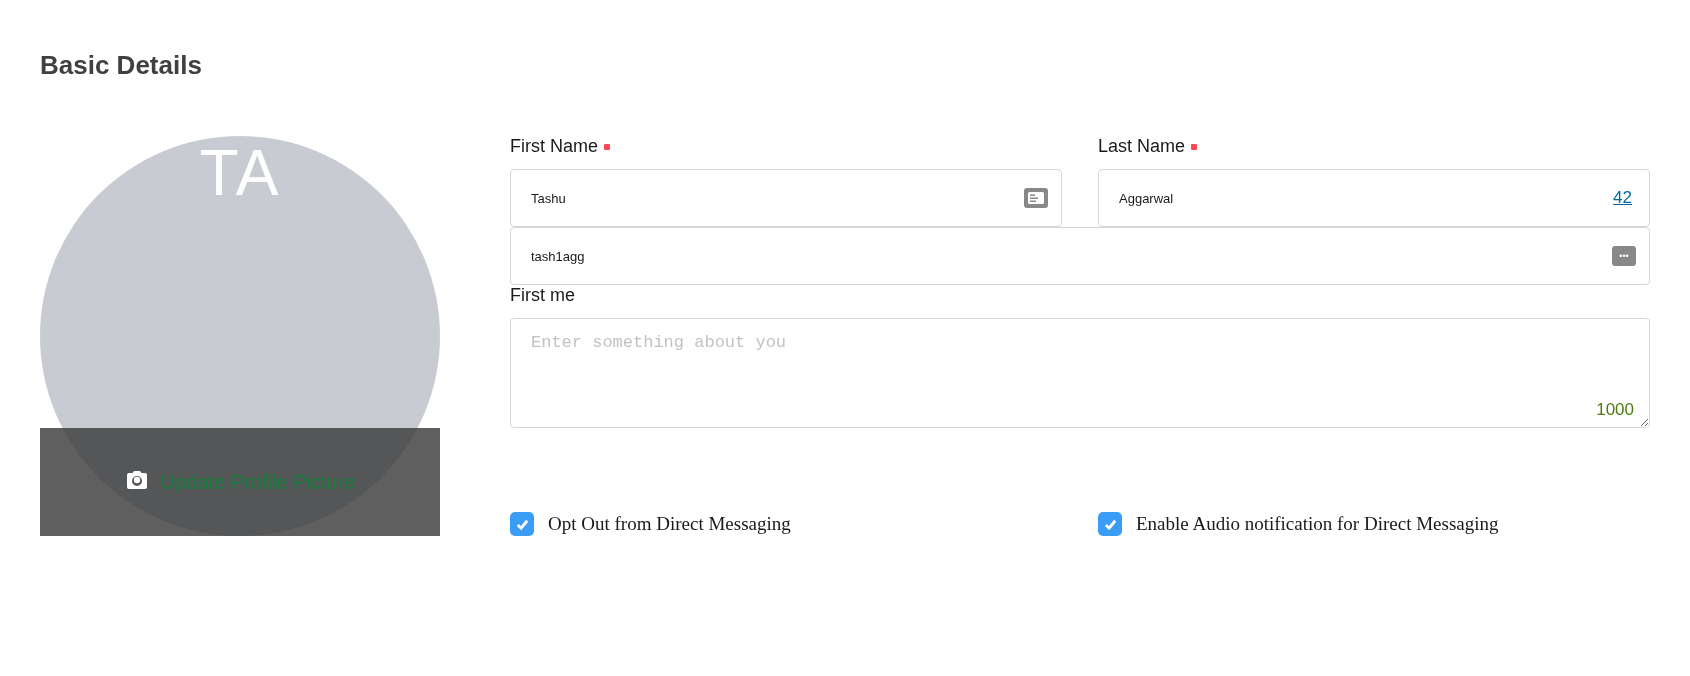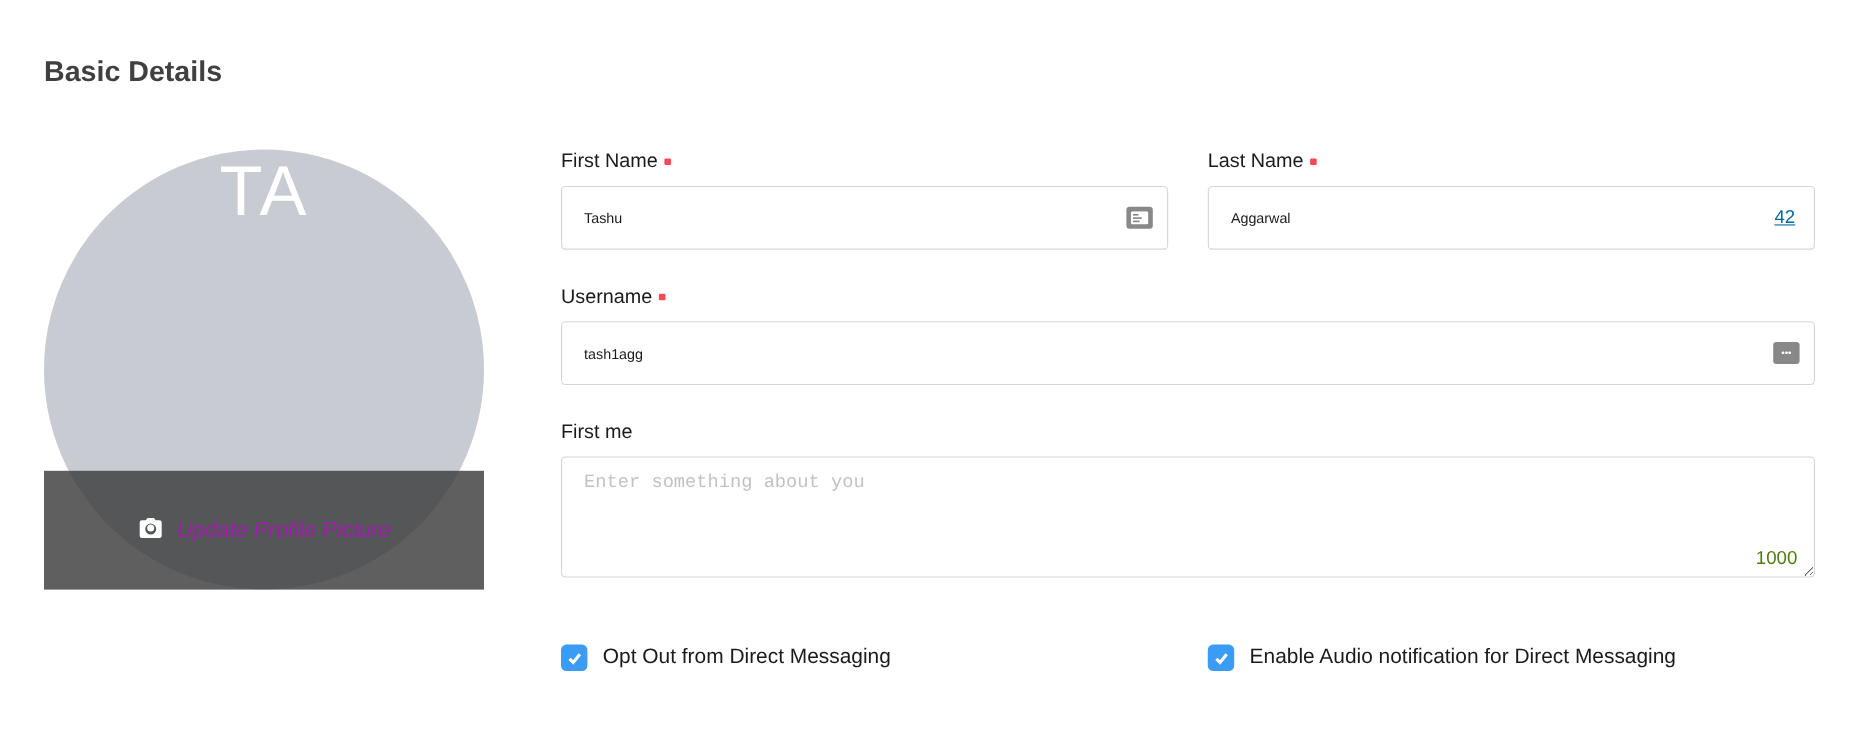--- a/index.html
+++ b/index.html
@@ -56,30 +56,28 @@
       justify-content: center;
       gap: 12px;
       cursor: pointer;
     }
     .update-picture-bar svg {
       width: 24px;
       height: 24px;
       fill: #fff;
     }
     .update-picture-text {
-      color: #a21caf;
+      color: #15803d;
       font-size: 20px;
       font-weight: 400;
-      font-style: italic;
     }
     .form-section {
       flex: 1;
       display: flex;
       flex-direction: column;
-      gap: 32px;
     }
     .form-row {
       display: flex;
       gap: 36px;
     }
     .form-field {
       flex: 1;
       display: flex;
       flex-direction: column;
       gap: 12px;
@@ -172,20 +170,21 @@
       right: 16px;
       bottom: 12px;
       font-size: 17px;
       color: #4d7c0f;
       pointer-events: none;
     }
     .checkbox-row {
       display: flex;
       gap: 36px;
       margin-top: 24px;
+      font-family: Liberation Serif, serif;
     }
     .checkbox-item {
       flex: 1;
       display: flex;
       align-items: center;
       gap: 14px;
       cursor: pointer;
     }
     .checkbox-box {
       width: 24px;
@@ -255,24 +254,20 @@
         </label>
         <div class="input-wrapper">
           <input type="text" class="text-input" value="Aggarwal" style="">
           <span class="input-counter">42</span>
         </div>
       </div>
     </div>
 
     <div class="form-row">
       <div class="form-field">
-        <label class="form-label">
-          <span>Username</span>
-          <span class="required-dot"></span>
-        </label>
         <div class="input-wrapper">
           <input type="text" class="text-input" value="tash1agg" style="">
           <span class="input-icon input-icon-dots"></span>
         </div>
       </div>
     </div>
 
     <div class="form-field">
       <label class="form-label">
         <span>First me</span>

